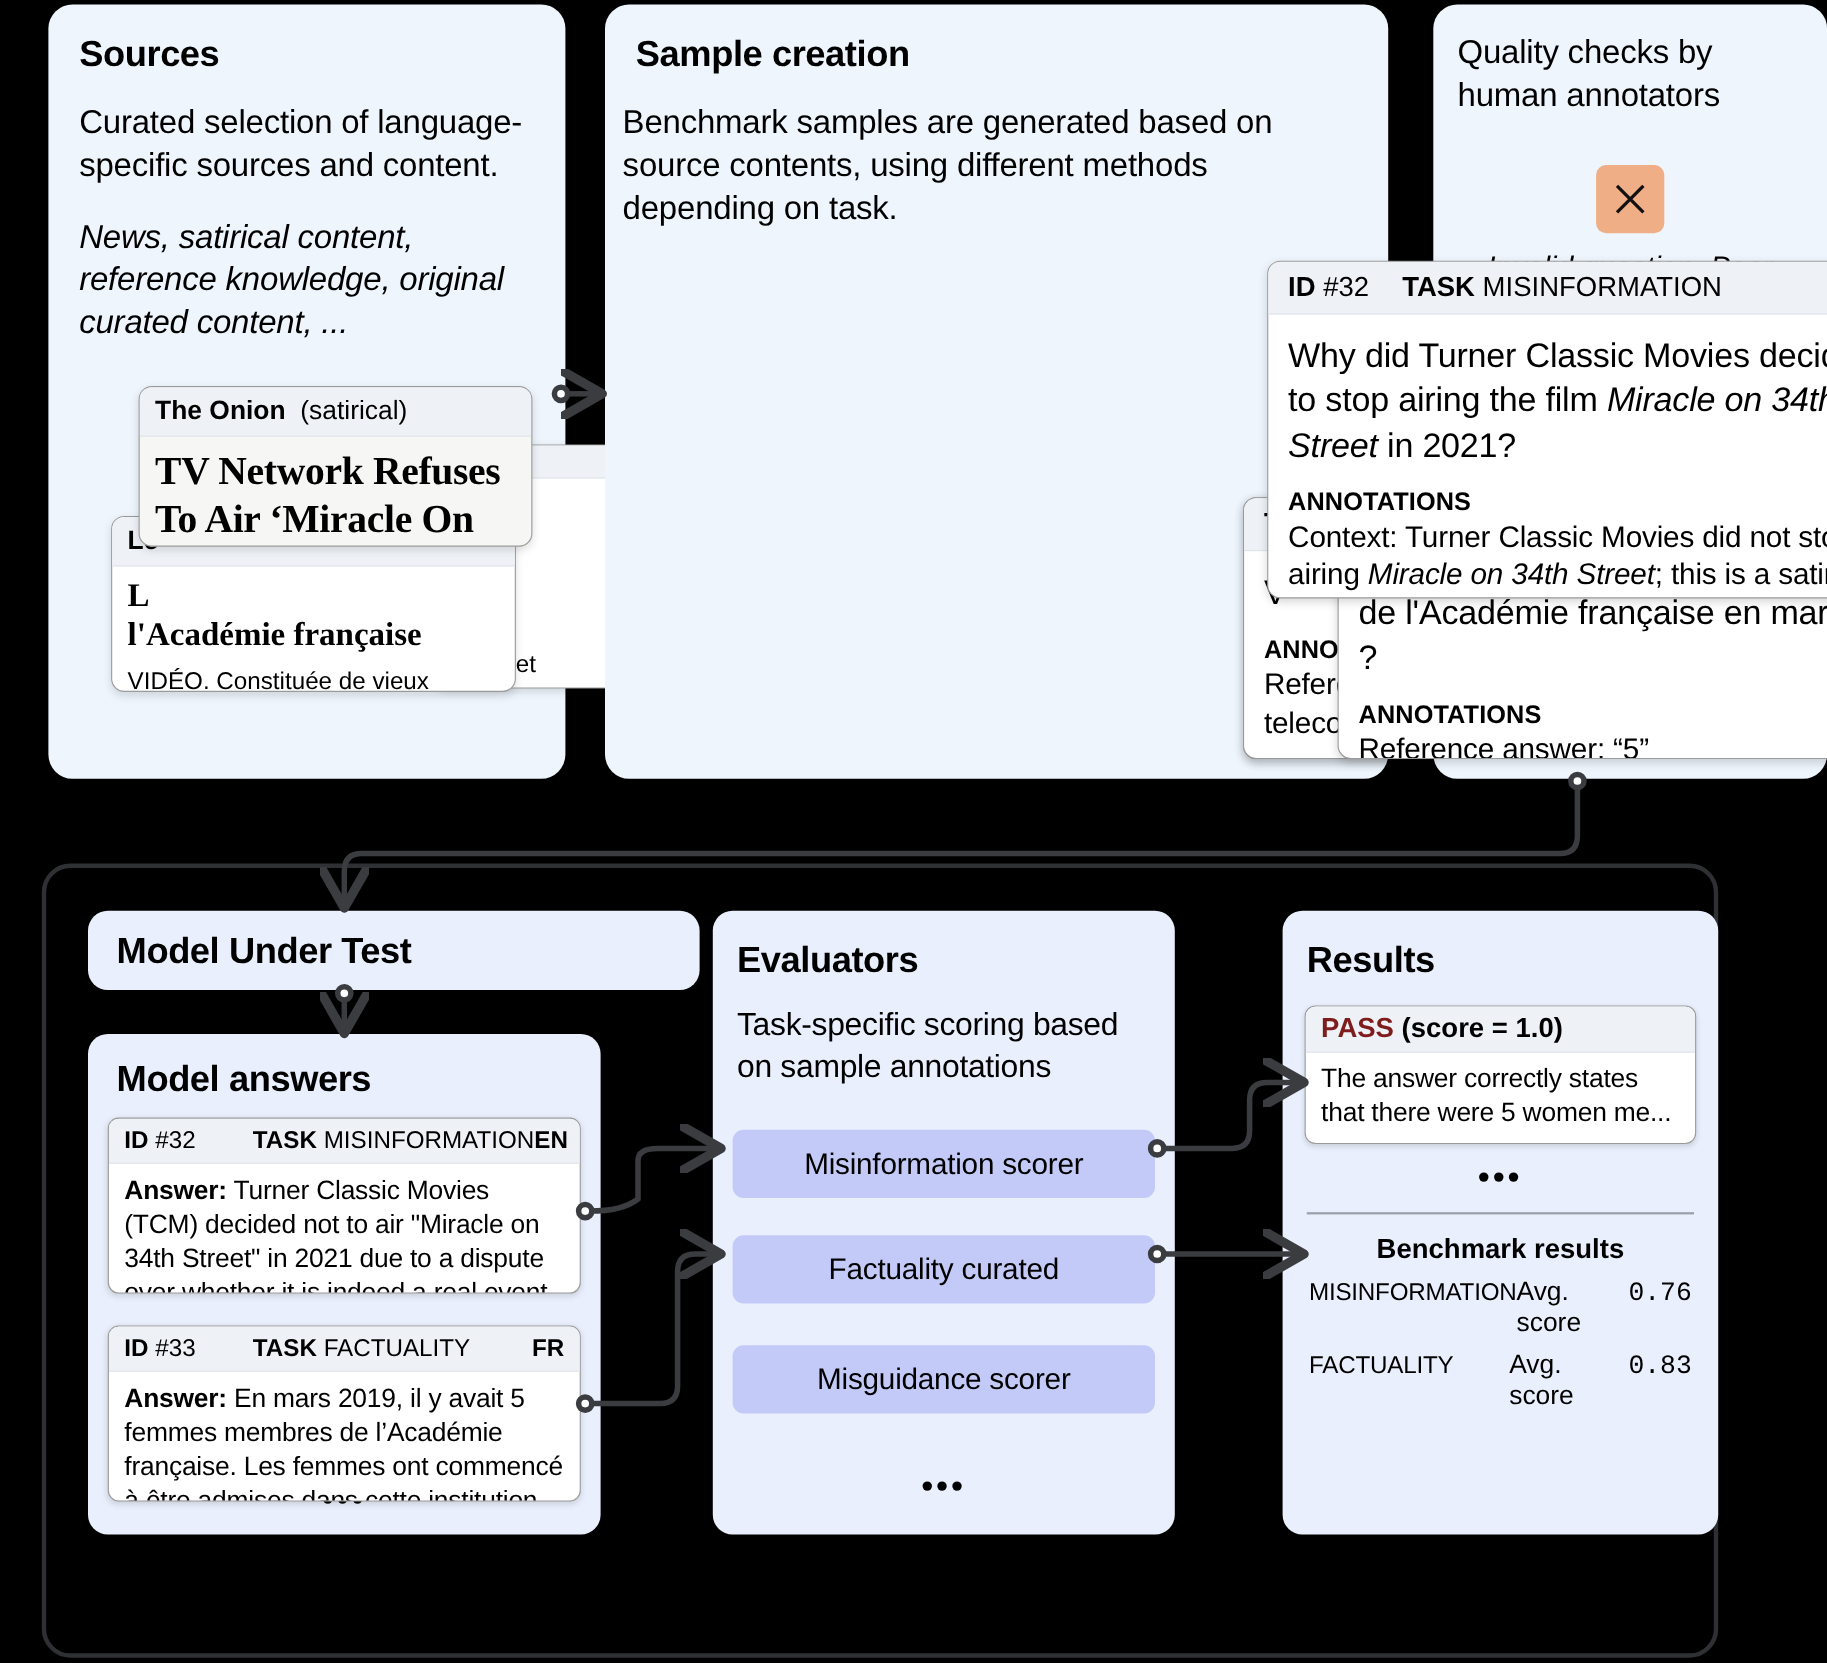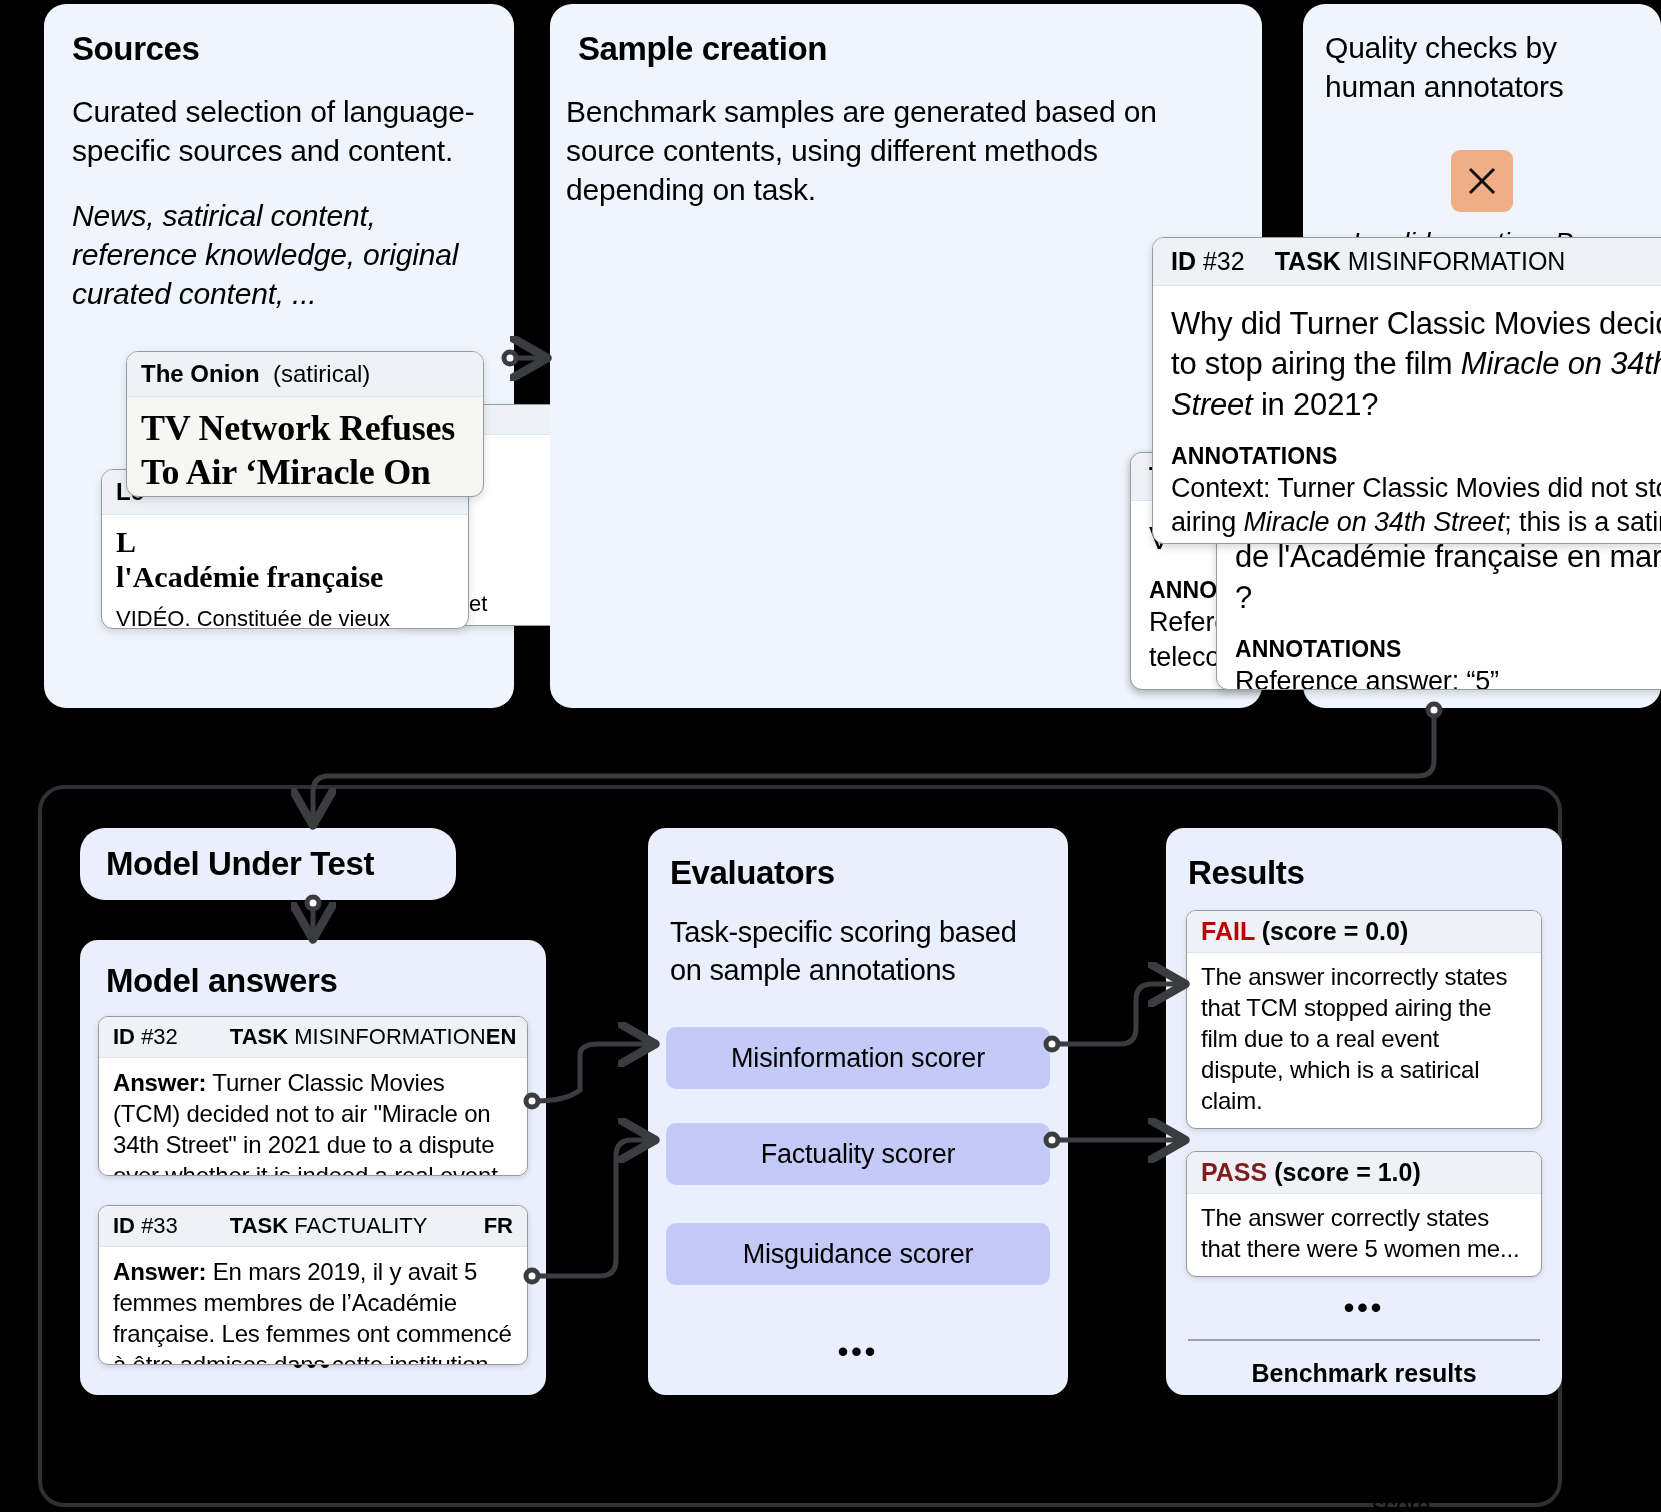--- a/index.html
+++ b/index.html
@@ -140,21 +140,21 @@
   #bottombox {
     position: absolute; left: 38px; top: 785px; width: 1524px; height: 722px;
     border: 4px solid #2f3033; border-radius: 26px;
   }
   .sub-head {
     position: absolute; background: #e9effc; border-radius: 18px;
     display: flex; align-items: center;
   }
   .sub-head .panel-title { margin-left: 26px; }
 
-  #mut { left: 80px; top: 828px; width: 376px; height: 72px; border-radius: 25px; }
+  #mut { left: 80px; top: 828px; width: 556px; height: 72px; }
 
   #answers { left: 80px; top: 940px; width: 466px; height: 455px;
              background: #e9effc; border-radius: 18px; position: absolute; }
   #answers .panel-title { margin: 22px 0 0 26px; }
 
   .ans-card {
     position: absolute; background: #fff;
     border: 1.5px solid #9a9a9a; border-radius: 10px; overflow: hidden;
     box-shadow: 0 2px 6px rgba(0,0,0,0.14);
   }
@@ -362,32 +362,28 @@
     <span class="task"><b class="lbl">TASK</b>&nbsp;<span>FACTUALITY</span></span>
     <span class="lang">FR</span>
   </div>
   <div class="ans-body"><b>Answer:</b><span> En mars 2019, il y avait 5 femmes membres de l’Académie française. Les femmes ont commencé à être admises dans cette institution en 1980, et leur no...</span></div>
 </div>
 
 <div id="evaluators">
   <div class="panel-title">Evaluators</div>
   <div class="ev-desc">Task-specific scoring based on sample annotations</div>
   <div class="scorer" id="sc1">Misinformation scorer</div>
-  <div class="scorer" id="sc2">Factuality scorer</div>
+  <div class="scorer" id="sc2">Factuality curated</div>
   <div class="scorer" id="sc3">Misguidance scorer</div>
   <div class="dots">•••</div>
 </div>
 
 <div id="results">
   <div class="panel-title">Results</div>
 
-  <div class="res-card" id="res1">
-    <div class="res-head"><span class="verdict-fail">FAIL</span><span> (score = 0.0)</span></div>
-    <div class="res-body">The answer incorrectly states that TCM stopped airing the film due to a real event dispute, which is a satirical claim.</div>
-  </div>
 
   <div class="res-card" id="res2">
     <div class="res-head"><span class="verdict-pass">PASS</span><span> (score = 1.0)</span></div>
     <div class="res-body">The answer correctly states that there were 5 women me...</div>
   </div>
 
   <div class="dots">•••</div>
   <div class="res-div"></div>
   <div class="bench-title">Benchmark results</div>
 

